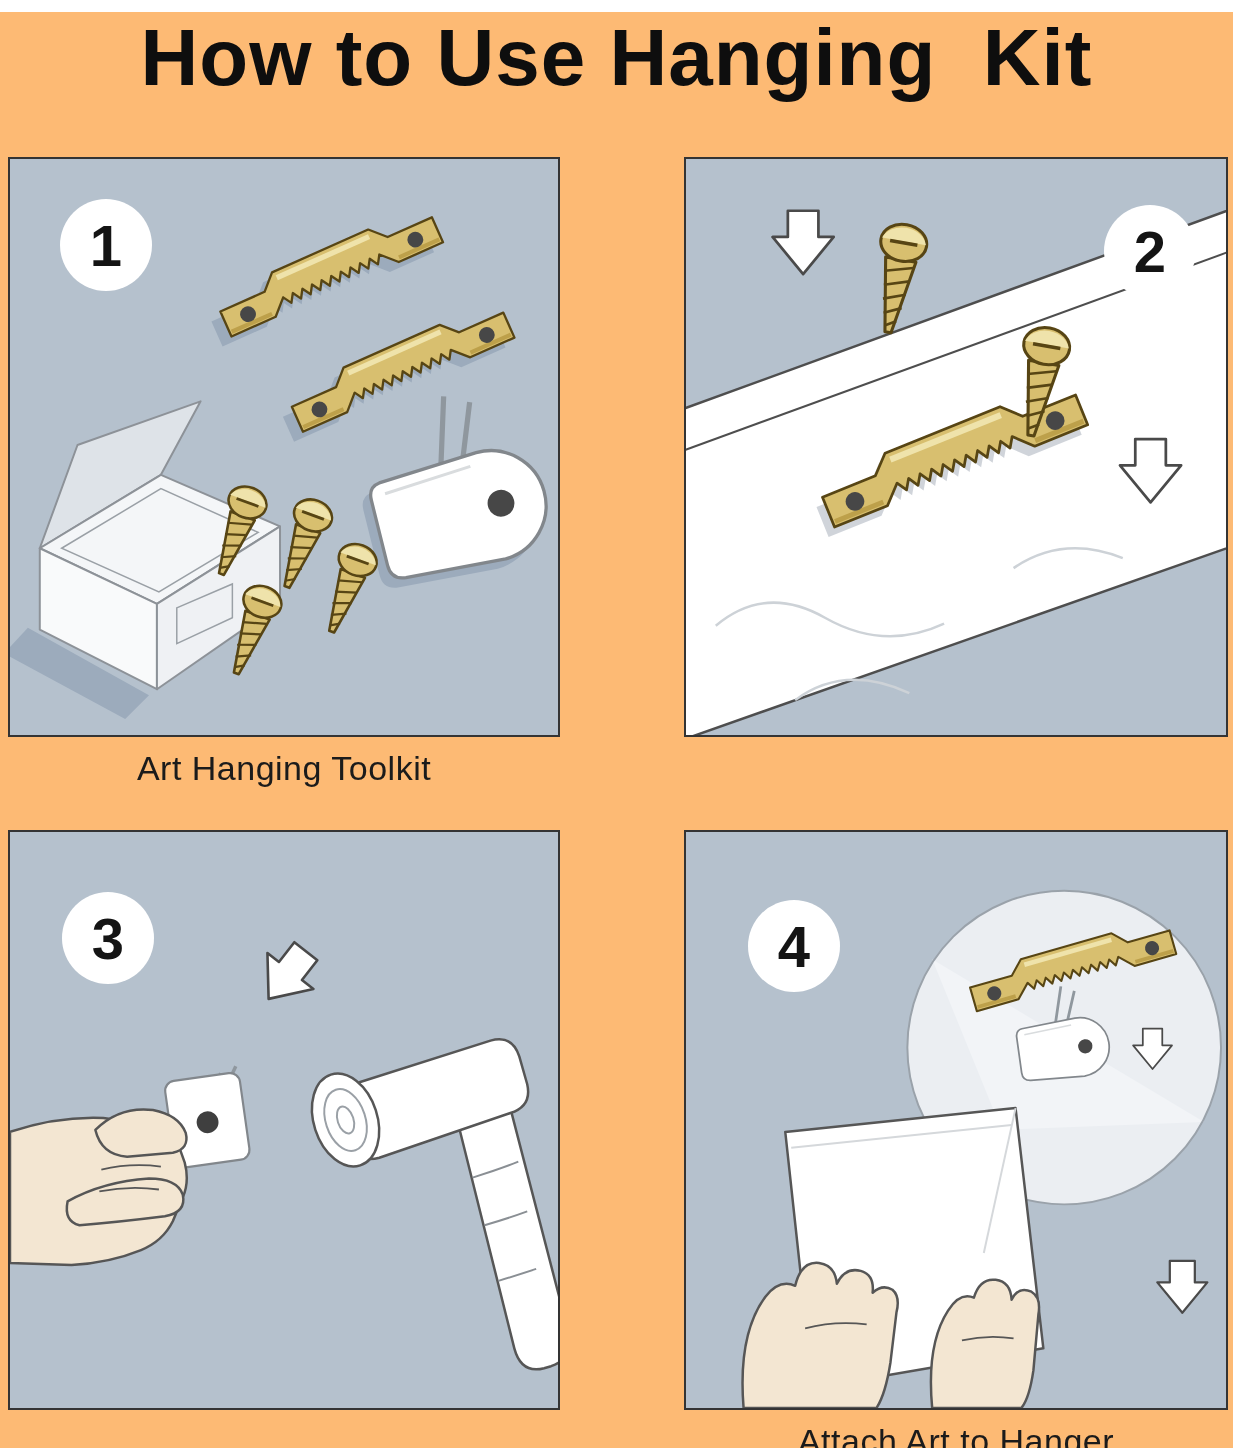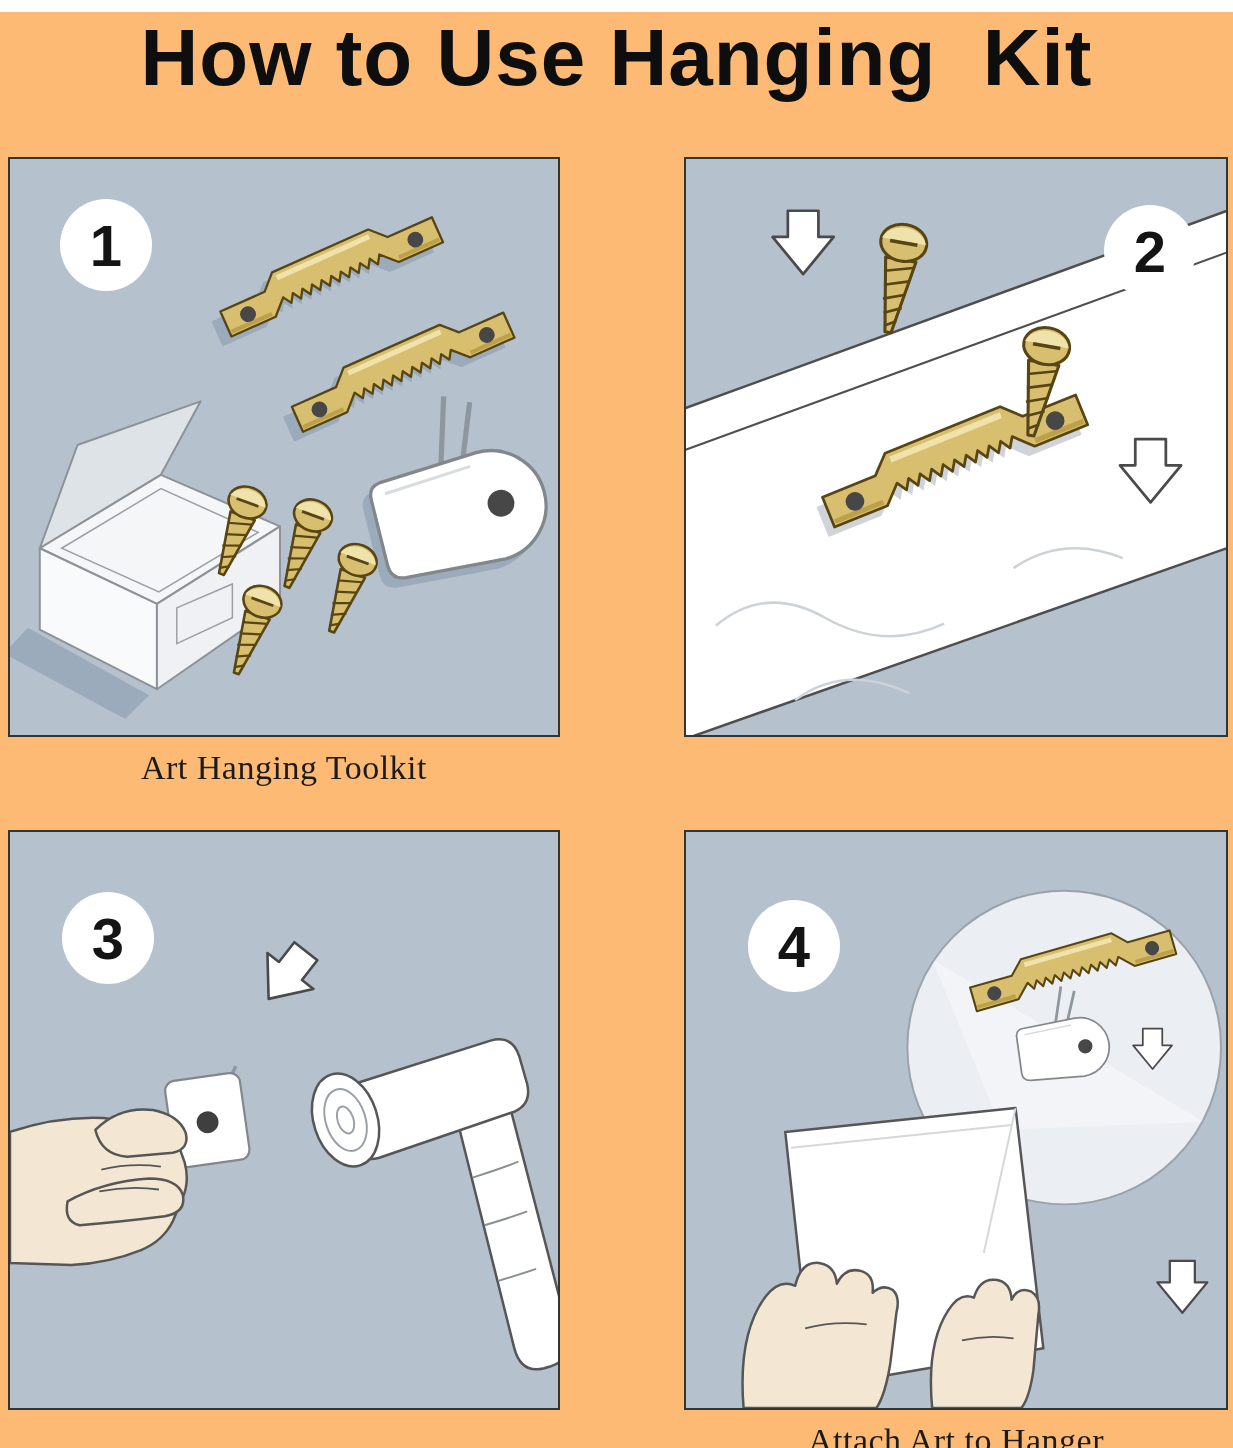--- a/index.html
+++ b/index.html
@@ -15,21 +15,21 @@
   .panel-4 { left:684px; top:818px; width:544px; }
   .canvas { position:relative; width:100%; height:580px; background:#b5c1cd; border:2px solid #343434; overflow:hidden; }
   .canvas svg { display:block; width:100%; height:100%; }
   .badge { position:absolute; width:92px; height:92px; background:#ffffff; border-radius:50%;
            display:flex; align-items:center; justify-content:center;
            font-size:58px; font-weight:700; color:#141414; }
   .badge-1 { left:50px;  top:40px; }
   .badge-2 { left:418px; top:46px; }
   .badge-3 { left:52px;  top:60px; }
   .badge-4 { left:62px;  top:68px; }
-  .caption { text-align:center; font-size:34px; font-weight:400; color:#1b1b1b; margin-top:12px; letter-spacing:0.5px;font-family:Liberation Serif, serif; }
+  .caption { text-align:center; font-size:34px; font-weight:400; color:#1b1b1b; margin-top:12px; letter-spacing:0.5px; }
 </style>
 </head>
 <body>
 
 <div class="page">
 
   <h1 class="title">How to Use Hanging  Kit</h1>
 
   <svg width="0" height="0" style="position:absolute" aria-hidden="true">
     <defs>

